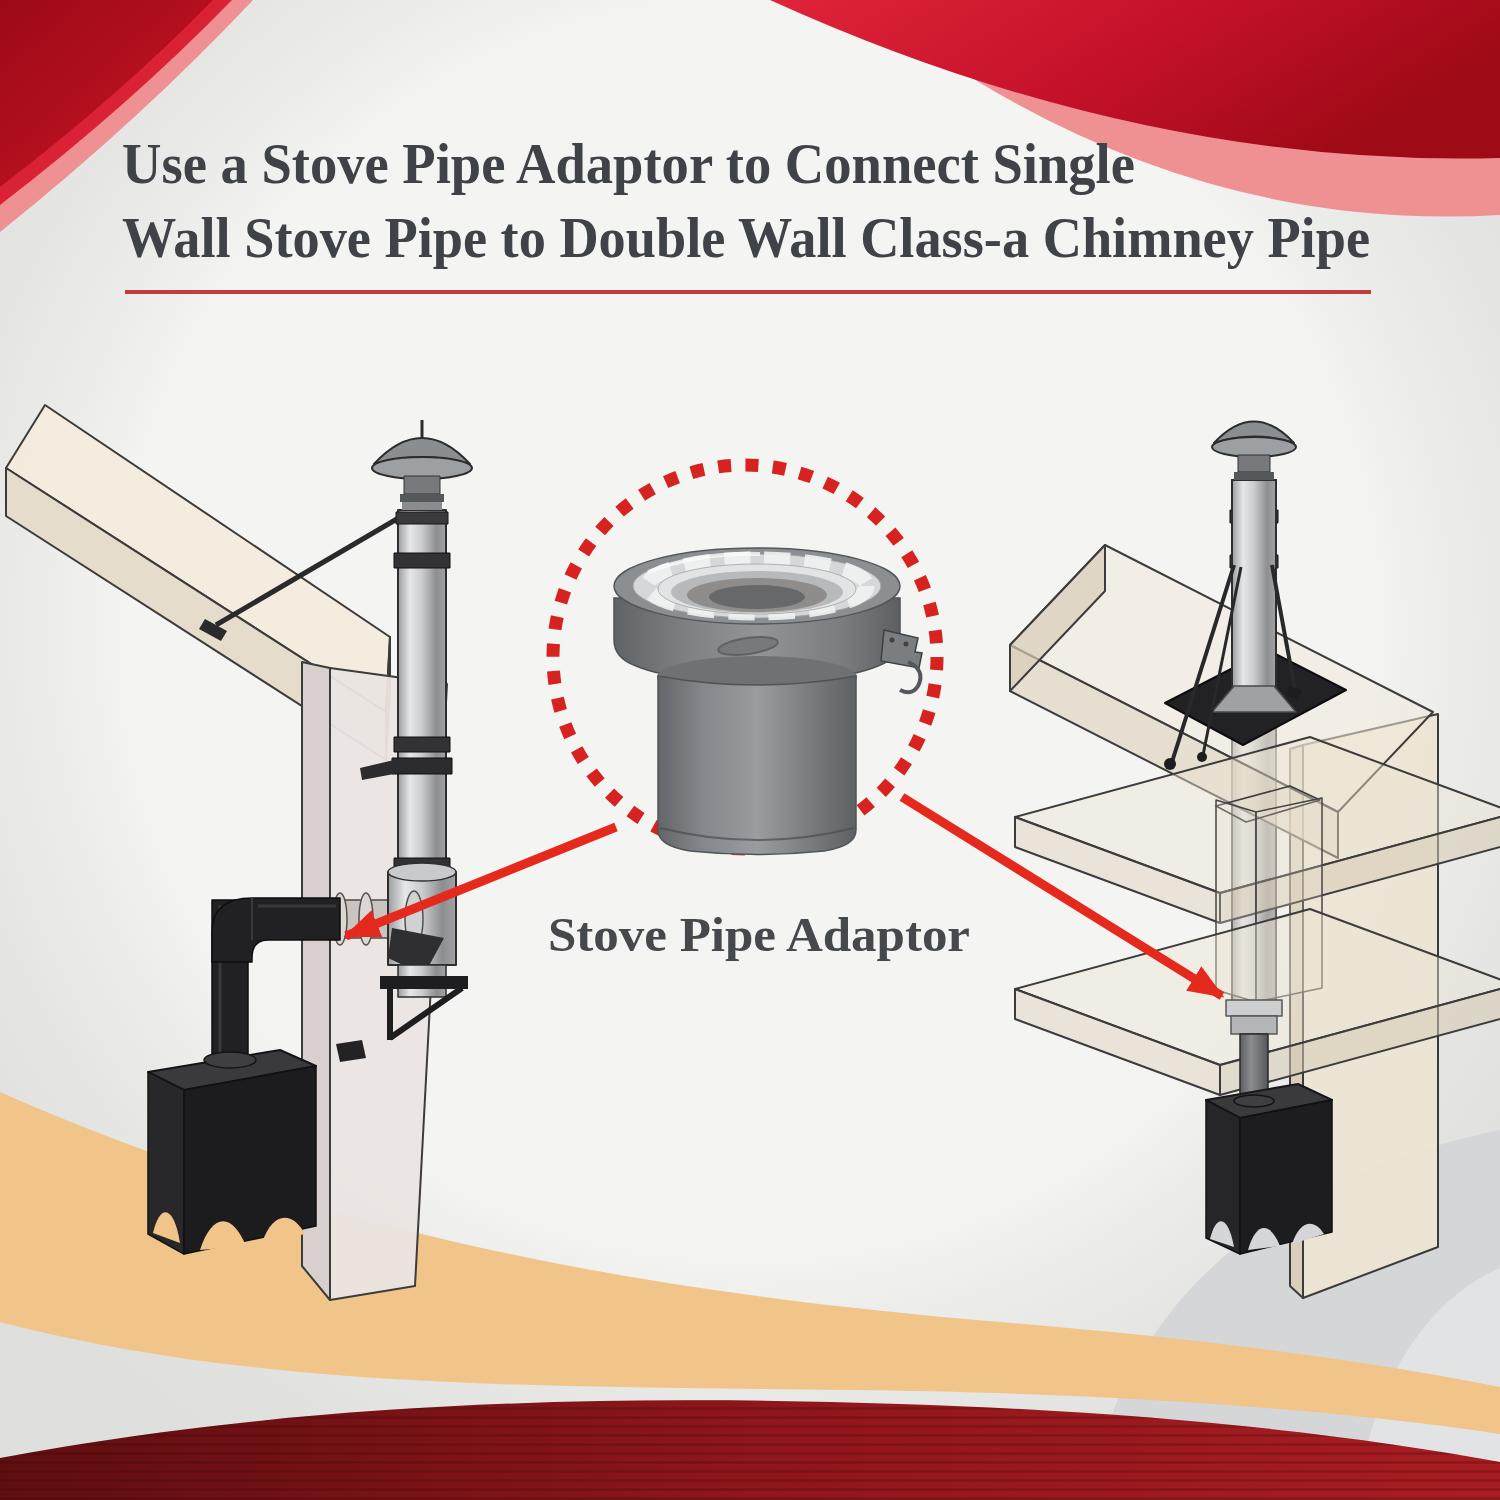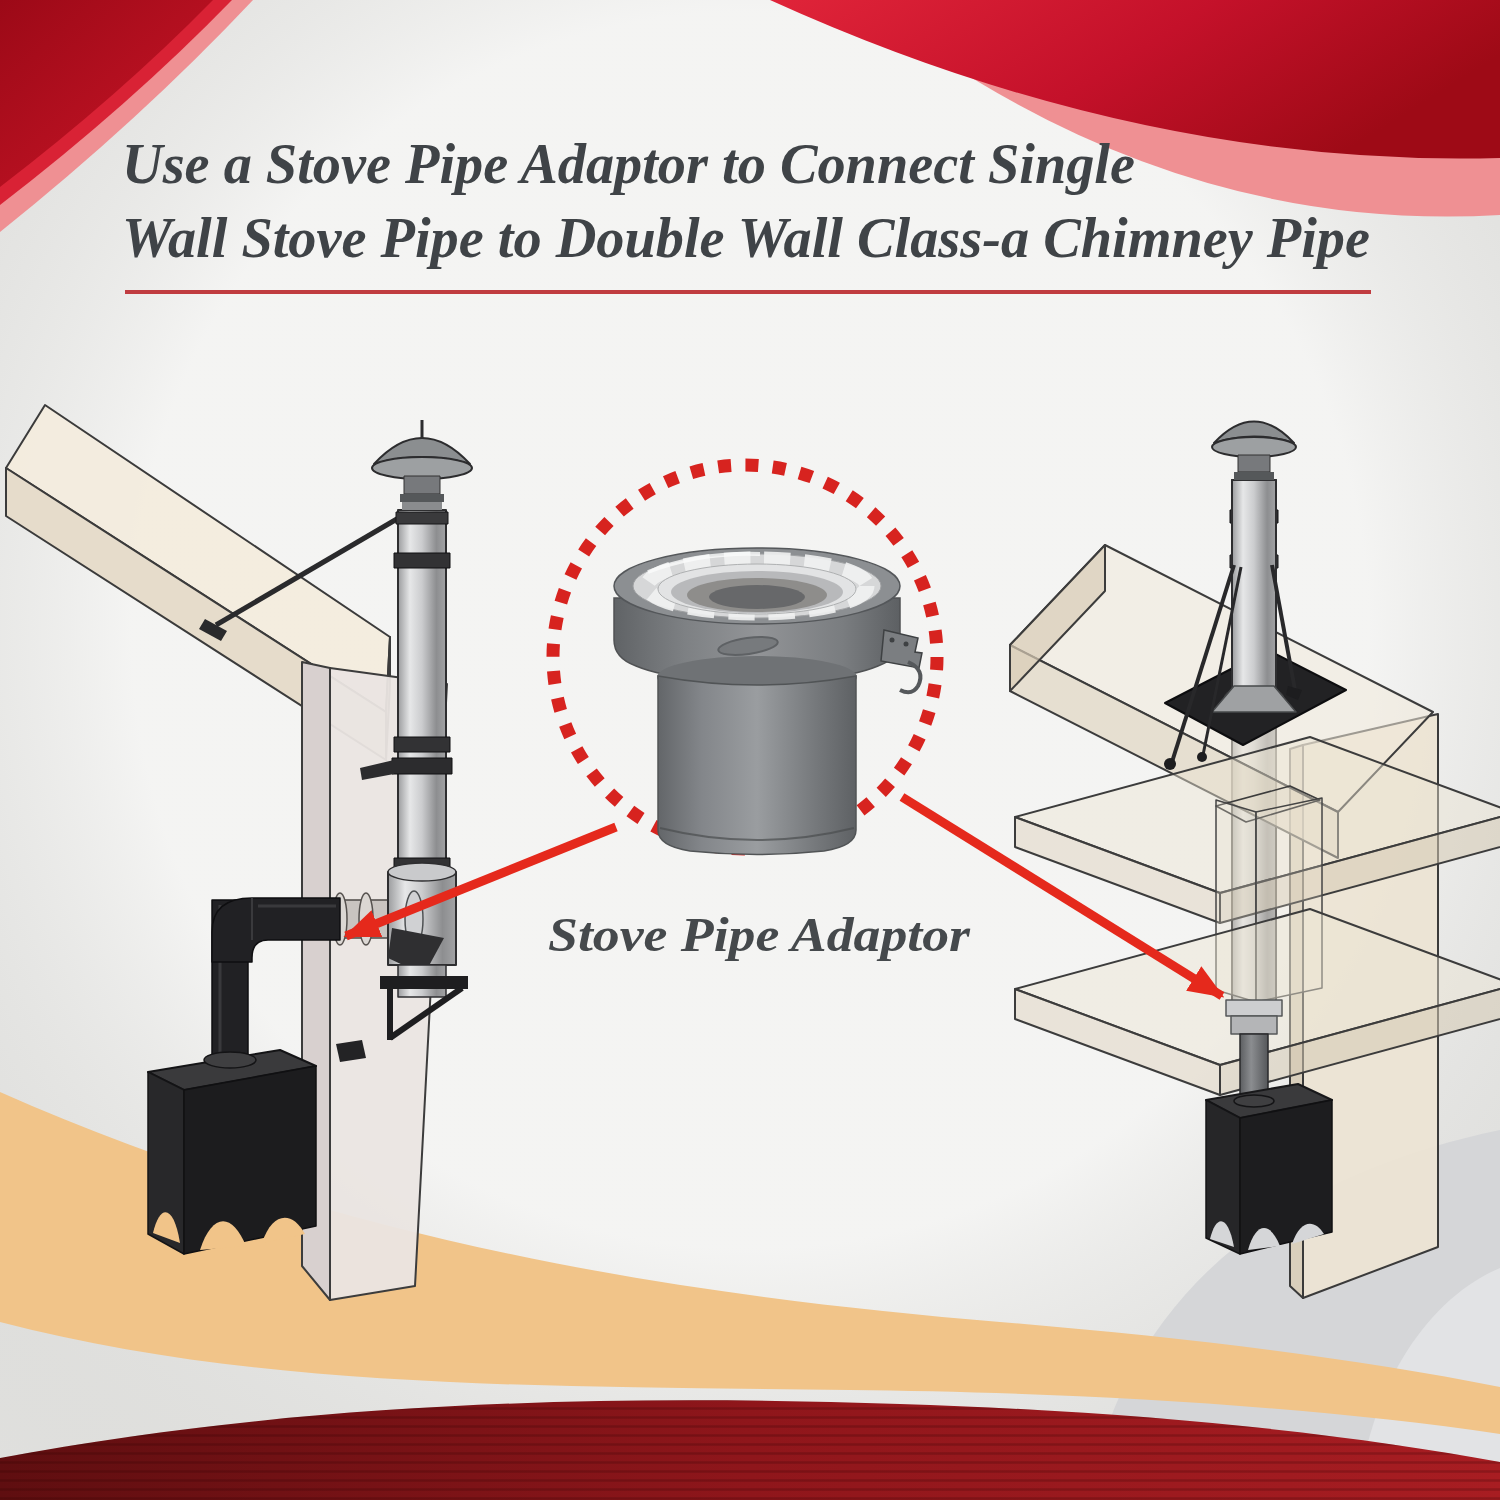--- a/index.html
+++ b/index.html
@@ -2,21 +2,20 @@
 <html><head>
 <meta charset="utf-8">
 <style>
   html,body{margin:0;padding:0;background:#cfcfcf;}
   .canvas{
     position:relative;
     width:1500px;height:1500px;
     background:#eeeeec;
     overflow:hidden;
     font-family:"Liberation Serif","DejaVu Serif",serif;
-    font-style:italic;
   }
   svg{position:absolute;left:0;top:0;}
   text{font-family:"Liberation Serif","DejaVu Serif",serif;}
 </style>
 </head>
 <body>
 
 <div class="canvas">
 <svg width="1500" height="1500" viewBox="0 0 1500 1500">
   <defs>

